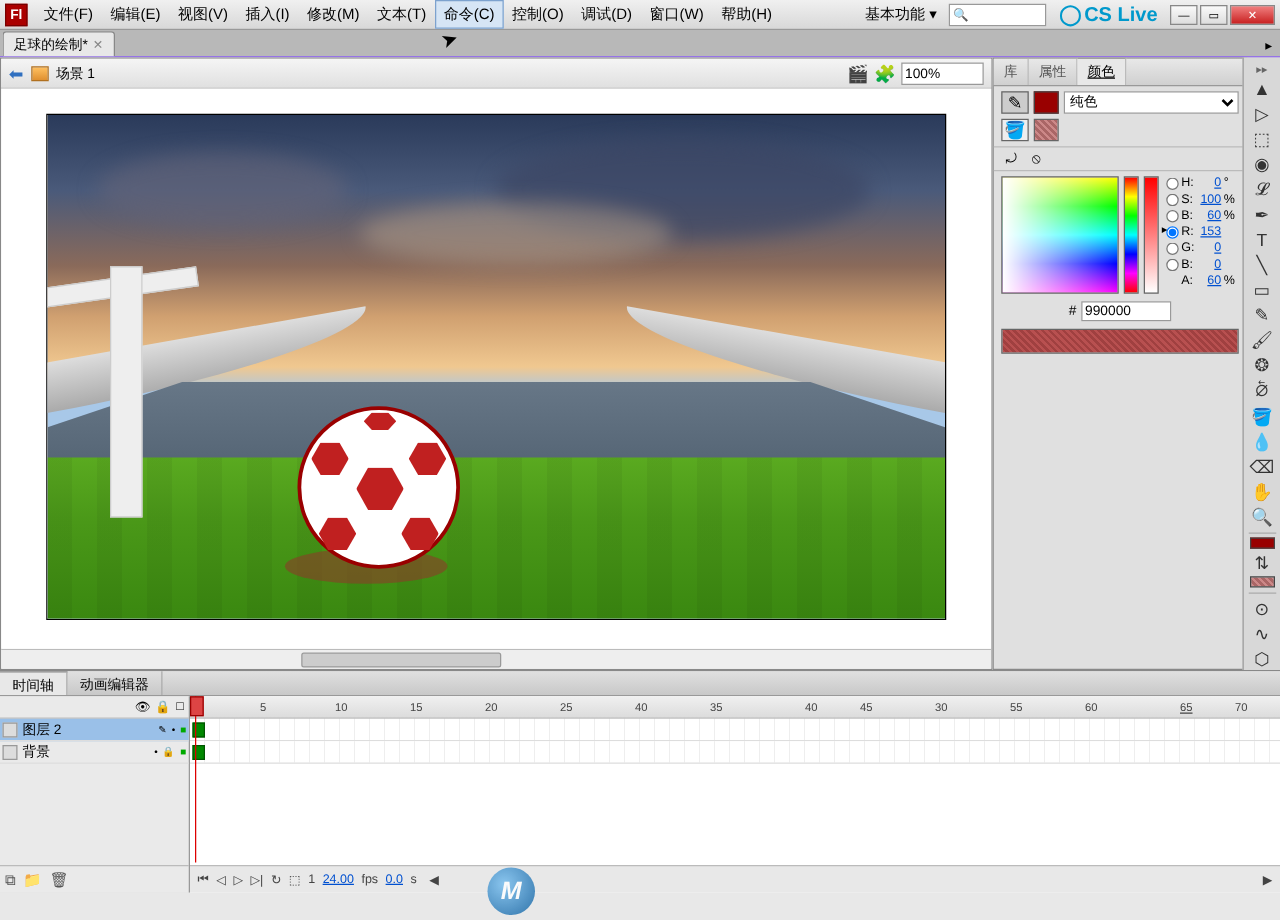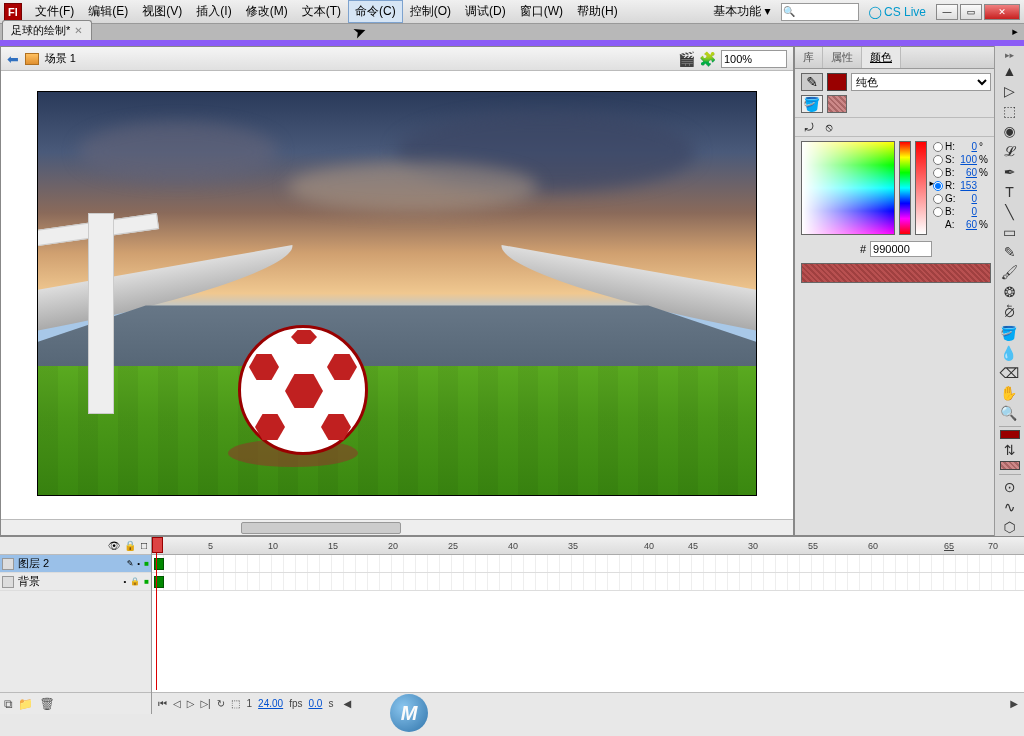--- a/index.html
+++ b/index.html
@@ -7,28 +7,28 @@
 
 
 .menubar { height: 24px; background: linear-gradient(#f0f0f0,#d8d8d8); border-bottom: 1px solid #999; display: flex; align-items: center; padding: 0 4px; }
 .app-icon { width: 18px; height: 18px; background: #a00; display: flex; align-items: center; justify-content: center; color: #fff; font-weight: bold; font-size: 11px; margin-right: 6px; border: 1px solid #700; }
 .menu-item { padding: 2px 6px; cursor: pointer; font-size: 12px; border: 1px solid transparent; }
 .menu-item.active { border: 1px solid #7da2ce; background: #d6e5f5; }
 .menubar-right { margin-left: auto; display: flex; align-items: center; gap: 6px; }
 .workspace-label { font-size: 12px; padding: 2px 4px; }
 .search-box { width: 78px; height: 18px; border: 1px solid #999; background: #fff; padding: 0 2px; display:flex; align-items:center; }
 .search-box::before { content:"🔍"; font-size:10px; color:#888; }
-.cslive { color: #0099cc; font-size: 12px; font-weight: normal; padding: 0 4px; }
+.cslive { color: #0099cc; font-size: 16px; font-weight: bold; padding: 0 4px; }
 .cslive::before { content:"◯"; margin-right:2px; }
 .win-controls { display: flex; gap: 2px; }
 .win-btn { width: 22px; height: 16px; border: 1px solid #888; background: linear-gradient(#fafafa,#ddd); display: flex; align-items: center; justify-content: center; font-size: 9px; }
 .win-btn.close { background: linear-gradient(#f08080,#c82020); color:#fff; width:36px; }
 
 
-.doc-tabs { height: 22px; background: #b8b8b8; border-bottom: 6px solid #8b5cf6; display: flex; align-items: flex-end; padding-left: 2px; }
+.doc-tabs { height: 22px; background: #b8b8b8; border-bottom: 1px solid #8b5cf6; display: flex; align-items: flex-end; padding-left: 2px; }
 .doc-tab { background: #e8e8e8; border: 1px solid #888; border-bottom: none; padding: 2px 8px; font-size: 11px; border-radius: 3px 3px 0 0; display: flex; align-items: center; gap: 4px; }
 .doc-tab .x { color: #888; font-size: 10px; }
 .panel-collapse { margin-left:auto; width:18px; height:18px; display:flex; align-items:center; justify-content:center; }
 
 
 .main-area { display: flex; height: 490px; }
 .stage-panel { flex: 1; background: #fff; border: 1px solid #888; display: flex; flex-direction: column; }
 .stage-header { height: 24px; background: linear-gradient(#f5f5f5,#e0e0e0); border-bottom: 1px solid #bbb; display: flex; align-items: center; padding: 0 6px; gap: 6px; }
 .back-arrow { color: #3070c0; font-size: 14px; }
 .scene-icon { width: 14px; height: 12px; background: linear-gradient(#ffc060,#e09030); border: 1px solid #b07020; }
@@ -80,21 +80,21 @@
 .hue-bar { width: 12px; height: 94px; background: linear-gradient(#f00,#ff0,#0f0,#0ff,#00f,#f0f,#f00); border:1px solid #666; }
 .alpha-bar { width: 12px; height: 94px; background: linear-gradient(#f00,#fff); border:1px solid #666; position:relative; }
 .alpha-bar::after{content:"▸"; position:absolute; right:-8px; top:36px; font-size:9px; }
 .hsb-col { flex:1; display:flex; flex-direction:column; gap:2px; font-size:10px; padding-left:2px; }
 .hsb-row { display:flex; align-items:center; gap:2px; }
 .hsb-row input[type=radio]{ width:10px; height:10px; }
 .hsb-row .lbl { width:12px; }
 .hsb-row .val { color:#0050d0; text-decoration:underline; text-align:right; min-width:18px; display:inline-block; }
 .hsb-row .unit { width:12px; }
 .hex-row { display:flex; align-items:center; justify-content:center; gap:4px; padding:2px 6px; font-size:11px; }
-.hex-input { width: 62px; height: 16px; border: 1px solid #999; background:#fff; font-size:11px; text-align:left; padding:0 2px; }
+.hex-input { width: 72px; height: 16px; border: 1px solid #999; background:#fff; font-size:11px; text-align:left; padding:0 2px; }
 .preview-swatch { margin: 4px 6px; height: 20px; background: repeating-linear-gradient(45deg,#b85050,#b85050 2px,#a04040 2px,#a04040 4px); border: 1px solid #666; }
 
 
 .tool-column { width: 30px; background: #d8d8d8; border-left: 1px solid #999; display: flex; flex-direction: column; align-items: center; padding-top: 4px; gap: 2px; }
 .tool-column .collapse{ height:14px; font-size:9px; color:#666; }
 .tool-btn { width: 24px; height: 22px; display: flex; align-items: center; justify-content: center; font-size: 14px; border: 1px solid transparent; color:#333; }
 .tool-divider { width: 22px; height: 1px; background: #aaa; margin: 2px 0; }
 .tool-swatch { width:20px; height:16px; border:1px solid #444; }
 
 
@@ -309,20 +309,24 @@
     <div class="tool-btn">⇅</div>
     <div class="tool-swatch" style="background:repeating-linear-gradient(45deg,#c88,#c88 2px,#a66 2px,#a66 4px)"></div>
     <div class="tool-divider"></div>
     <div class="tool-btn">⊙</div>
     <div class="tool-btn">∿</div>
     <div class="tool-btn">⬡</div>
   </div>
 </div>
 
 <div class="timeline-area">
+  <div class="tl-tabs">
+    <div class="tl-tab active">时间轴</div>
+    <div class="tl-tab">动画编辑器</div>
+  </div>
   <div class="tl-body">
     <div class="layers-col">
       <div class="layers-head">
         <span>👁</span>
         <span>🔒</span>
         <span>□</span>
       </div>
       <div class="layer-row sel">
         <span class="licon"></span>
         <span class="lname">图层 2</span>

